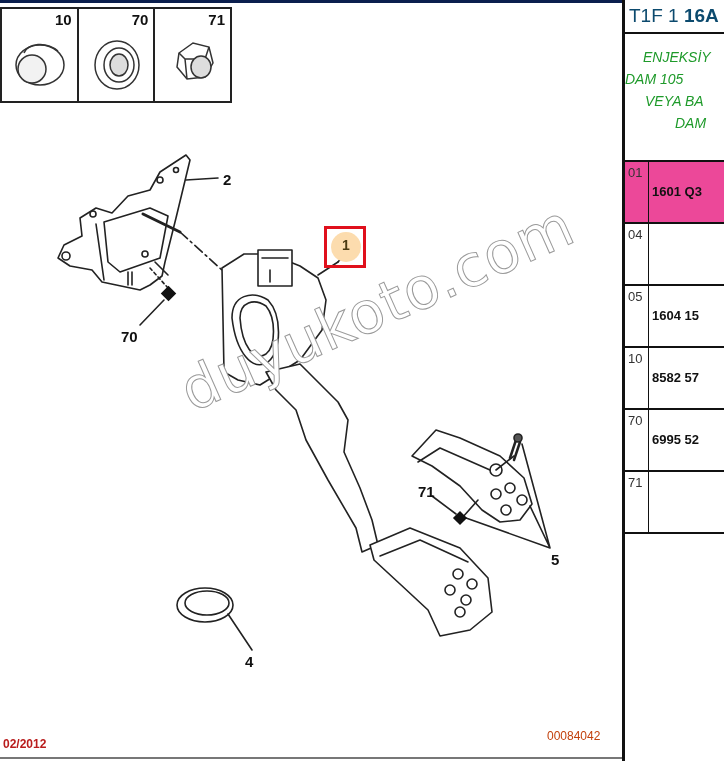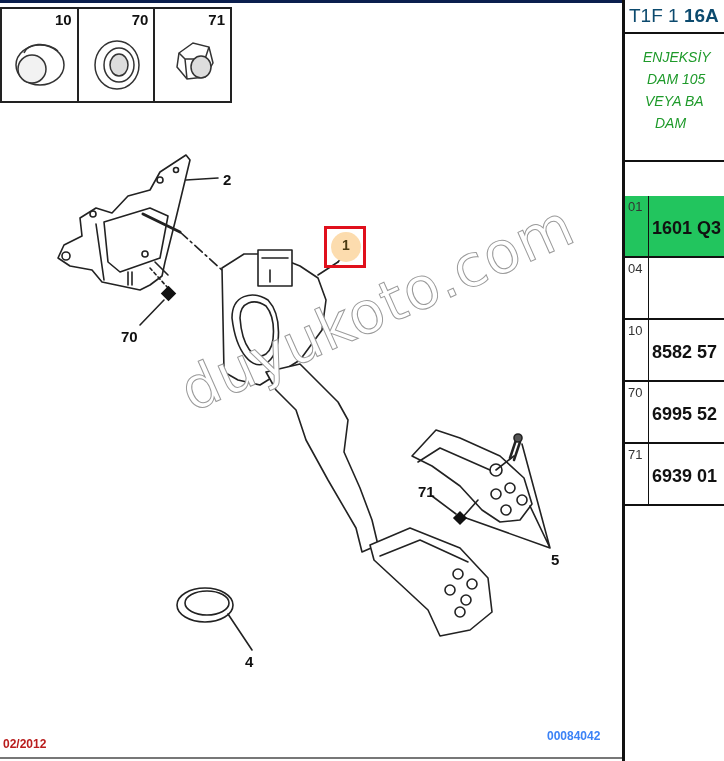--- a/index.html
+++ b/index.html
@@ -6,37 +6,37 @@
     body { width: 724px; height: 761px; background: #ffffff; position: relative; overflow: hidden; font-family: "Liberation Sans", sans-serif; }
     .topbar { position: absolute; left: 0; top: 0; width: 622px; height: 3px; background: #0b1f4e; }
     .diagram { position: absolute; left: 0; top: 3px; width: 622px; height: 755px; }
     .diagram svg { position: absolute; left: 0; top: 0; }
     .thumbs { position: absolute; left: 0; top: 4px; width: 232px; height: 96px; border: 2px solid #222; box-sizing: border-box; display: flex; background: #fff; }
     .thumb { flex: 1; position: relative; border-right: 2px solid #222; }
     .thumb:last-child { border-right: none; }
     .thumb .num { position: absolute; right: 5px; top: 2px; font-weight: bold; font-size: 15px; color: #111; }
     .callout { position: absolute; font-weight: bold; font-size: 15px; color: #111; }
     .footer-left { position: absolute; left: 3px; top: 737px; font-weight: bold; font-size: 12px; color: #b91c1c; }
-    .footer-right { position: absolute; left: 547px; top: 729px; font-weight: bold; font-size: 12px; color: #3b82f6; }
+    .footer-right { position: absolute; left: 547px; top: 729px; font-weight: normal; font-size: 12px; color: #c2410c; }
     .bottom-line { position: absolute; left: 0; top: 757px; width: 724px; height: 2px; background: #777; }
     .redbox { position: absolute; left: 324px; top: 223px; width: 42px; height: 42px; border: 3px solid #e0101c; box-sizing: border-box; }
     .redbox .disc { position: absolute; left: 4px; top: 3px; width: 30px; height: 30px; border-radius: 50%; background: #fcdcae; }
     .redbox .lbl { position: absolute; left: 15px; top: 8px; font-weight: bold; font-size: 14px; color: #4a3a12; }
     .watermark { position: absolute; left: 170px; top: 360px; font-size: 58px; color: #fff; -webkit-text-stroke: 1px #9a9a9a; transform: rotate(-24deg); transform-origin: left top; letter-spacing: 1px; font-family: "DejaVu Sans", sans-serif; white-space: nowrap; }
 
     .panel { position: absolute; left: 622px; top: 0; width: 102px; height: 761px; border-left: 3px solid #111; box-sizing: border-box; background: #fff; }
     .panel-title { height: 32px; line-height: 32px; padding-left: 4px; font-size: 19px; color: #0c4a6e; border-bottom: 2px solid #111; white-space: nowrap; overflow: hidden; }
     .panel-title b { font-weight: bold; }
     .panel-note { height: 128px; border-bottom: 2px solid #111; color: #1e9a2a; font-style: italic; font-size: 14px; line-height: 22px; padding-top: 12px; box-sizing: border-box; white-space: nowrap; overflow: hidden; }
     .panel-note div { text-align: left; }
     .rows { position: relative; }
     .row { display: flex; height: 60px; border-bottom: 2px solid #111; }
-    .row.first { background: #22c55e; margin-top: 34px; }
+    .row.first { background: #ec4899; }
     .row .idx { width: 24px; border-right: 1.5px solid #111; font-size: 13px; color: #333; padding: 3px 0 0 3px; box-sizing: border-box; }
-    .row .ref { flex: 1; font-weight: bold; font-size: 18px; color: #111; padding: 22px 0 0 3px; box-sizing: border-box; white-space: nowrap; overflow: hidden; }
+    .row .ref { flex: 1; font-weight: bold; font-size: 13px; color: #111; padding: 22px 0 0 3px; box-sizing: border-box; white-space: nowrap; overflow: hidden; }
   </style>
 </head>
 <body>
 
 <div class="topbar"></div>
 
 <div class="diagram">
   <svg width="622" height="755" viewBox="0 3 622 755" fill="none" stroke="#222" stroke-width="1.6" stroke-linejoin="round" stroke-linecap="round">
 
     <g>
@@ -147,38 +147,41 @@
 <span class="footer-left">02/2012</span>
 <span class="footer-right">00084042</span>
 <div class="bottom-line"></div>
 
 <div class="panel">
   <div class="panel-title">
     <span>T1F 1 </span><b>16A</b>
   </div>
   <div class="panel-note">
     <div style="padding-left:18px;">ENJEKSİY</div>
-    <div style="padding-left:22px;">DAM 105</div>
+    <div style="">DAM 105</div>
     <div style="padding-left:20px;">VEYA BA</div>
-    <div style="padding-left:30px;">DAM</div>
+    <div style="padding-left:50px;">DAM</div>
   </div>
   <div class="rows">
     <div class="row first">
       <div class="idx">01</div>
       <div class="ref">1601 Q3</div>
     </div>
     <div class="row">
       <div class="idx">04</div>
+    </div>
+    <div class="row">
+      <div class="idx">05</div>
+      <div class="ref">1604 15</div>
     </div>
     <div class="row">
       <div class="idx">10</div>
       <div class="ref">8582 57</div>
     </div>
     <div class="row">
       <div class="idx">70</div>
       <div class="ref">6995 52</div>
     </div>
     <div class="row">
       <div class="idx">71</div>
-      <div class="ref">6939 01</div>
     </div>
   </div>
 </div>
 
 </body></html>

